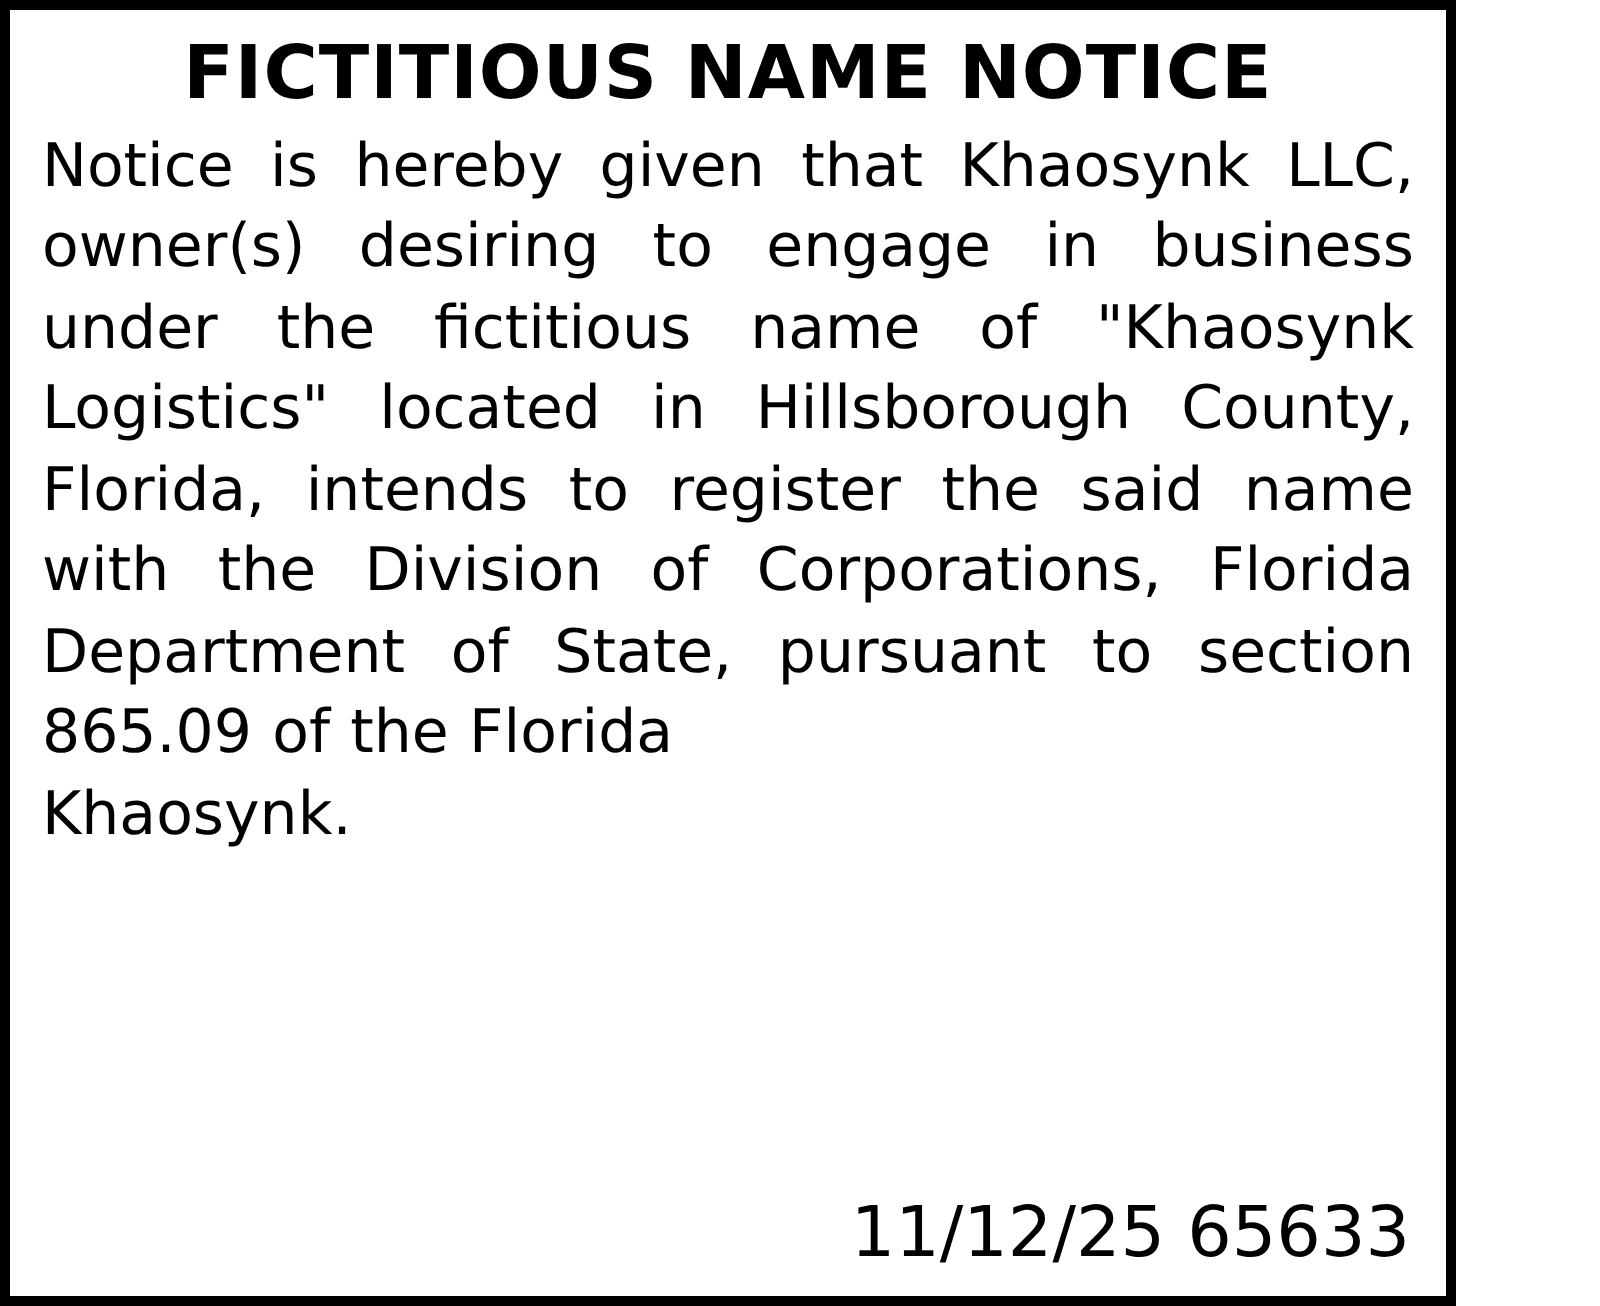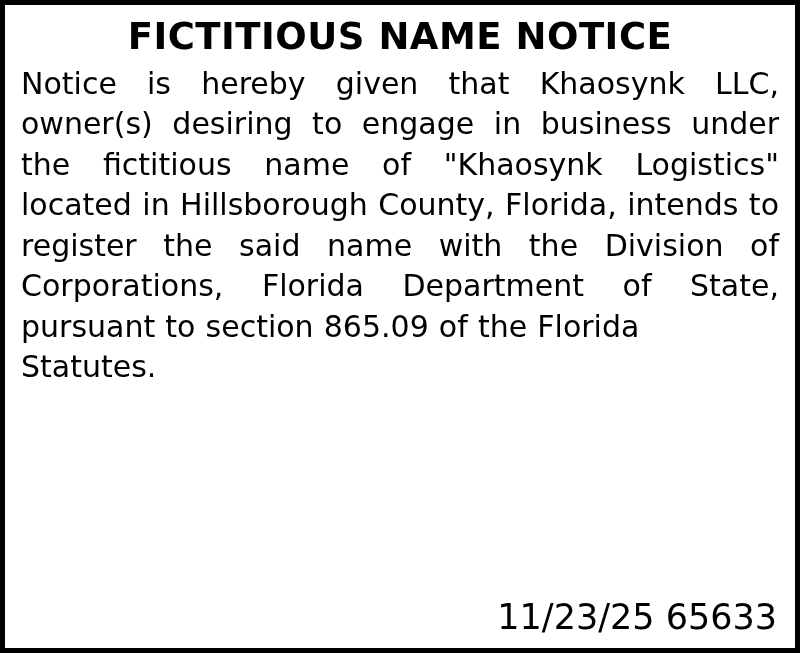--- a/index.html
+++ b/index.html
@@ -9,21 +9,21 @@
   }
   body {
     width: 800px;
     height: 653px;
     font-family: "DejaVu Sans", sans-serif;
     color: #000000;
     overflow: hidden;
   }
   #notice-ad {
     box-sizing: border-box;
-    width: 800px;
+    width: 728px;
     height: 653px;
     border: 5px solid #000000;
     padding: 8px 16px 10px 16px;
     display: flex;
     flex-direction: column;
     background: #ffffff;
   }
   #notice-title {
     text-align: center;
     font-weight: bold;
@@ -56,18 +56,18 @@
 </style>
 </head>
 <body>
 
 <div id="notice-ad">
 
   <div id="notice-title">FICTITIOUS NAME NOTICE</div>
 
   <div id="notice-body">
     <span>Notice is hereby given that Khaosynk LLC, owner(s) desiring to engage in business under the fictitious name of "Khaosynk Logistics" located in Hillsborough County, Florida, intends to register the said name with the Division of Corporations, Florida Department of State, pursuant to section 865.09 of the Florida</span>
-    <div class="last-line">Statutes.</div>
+    <div class="last-line">Khaosynk.</div>
   </div>
 
-  <div id="notice-footer">11/23/25 65633</div>
+  <div id="notice-footer">11/12/25 65633</div>
 
 </div>
 
 </body></html>

